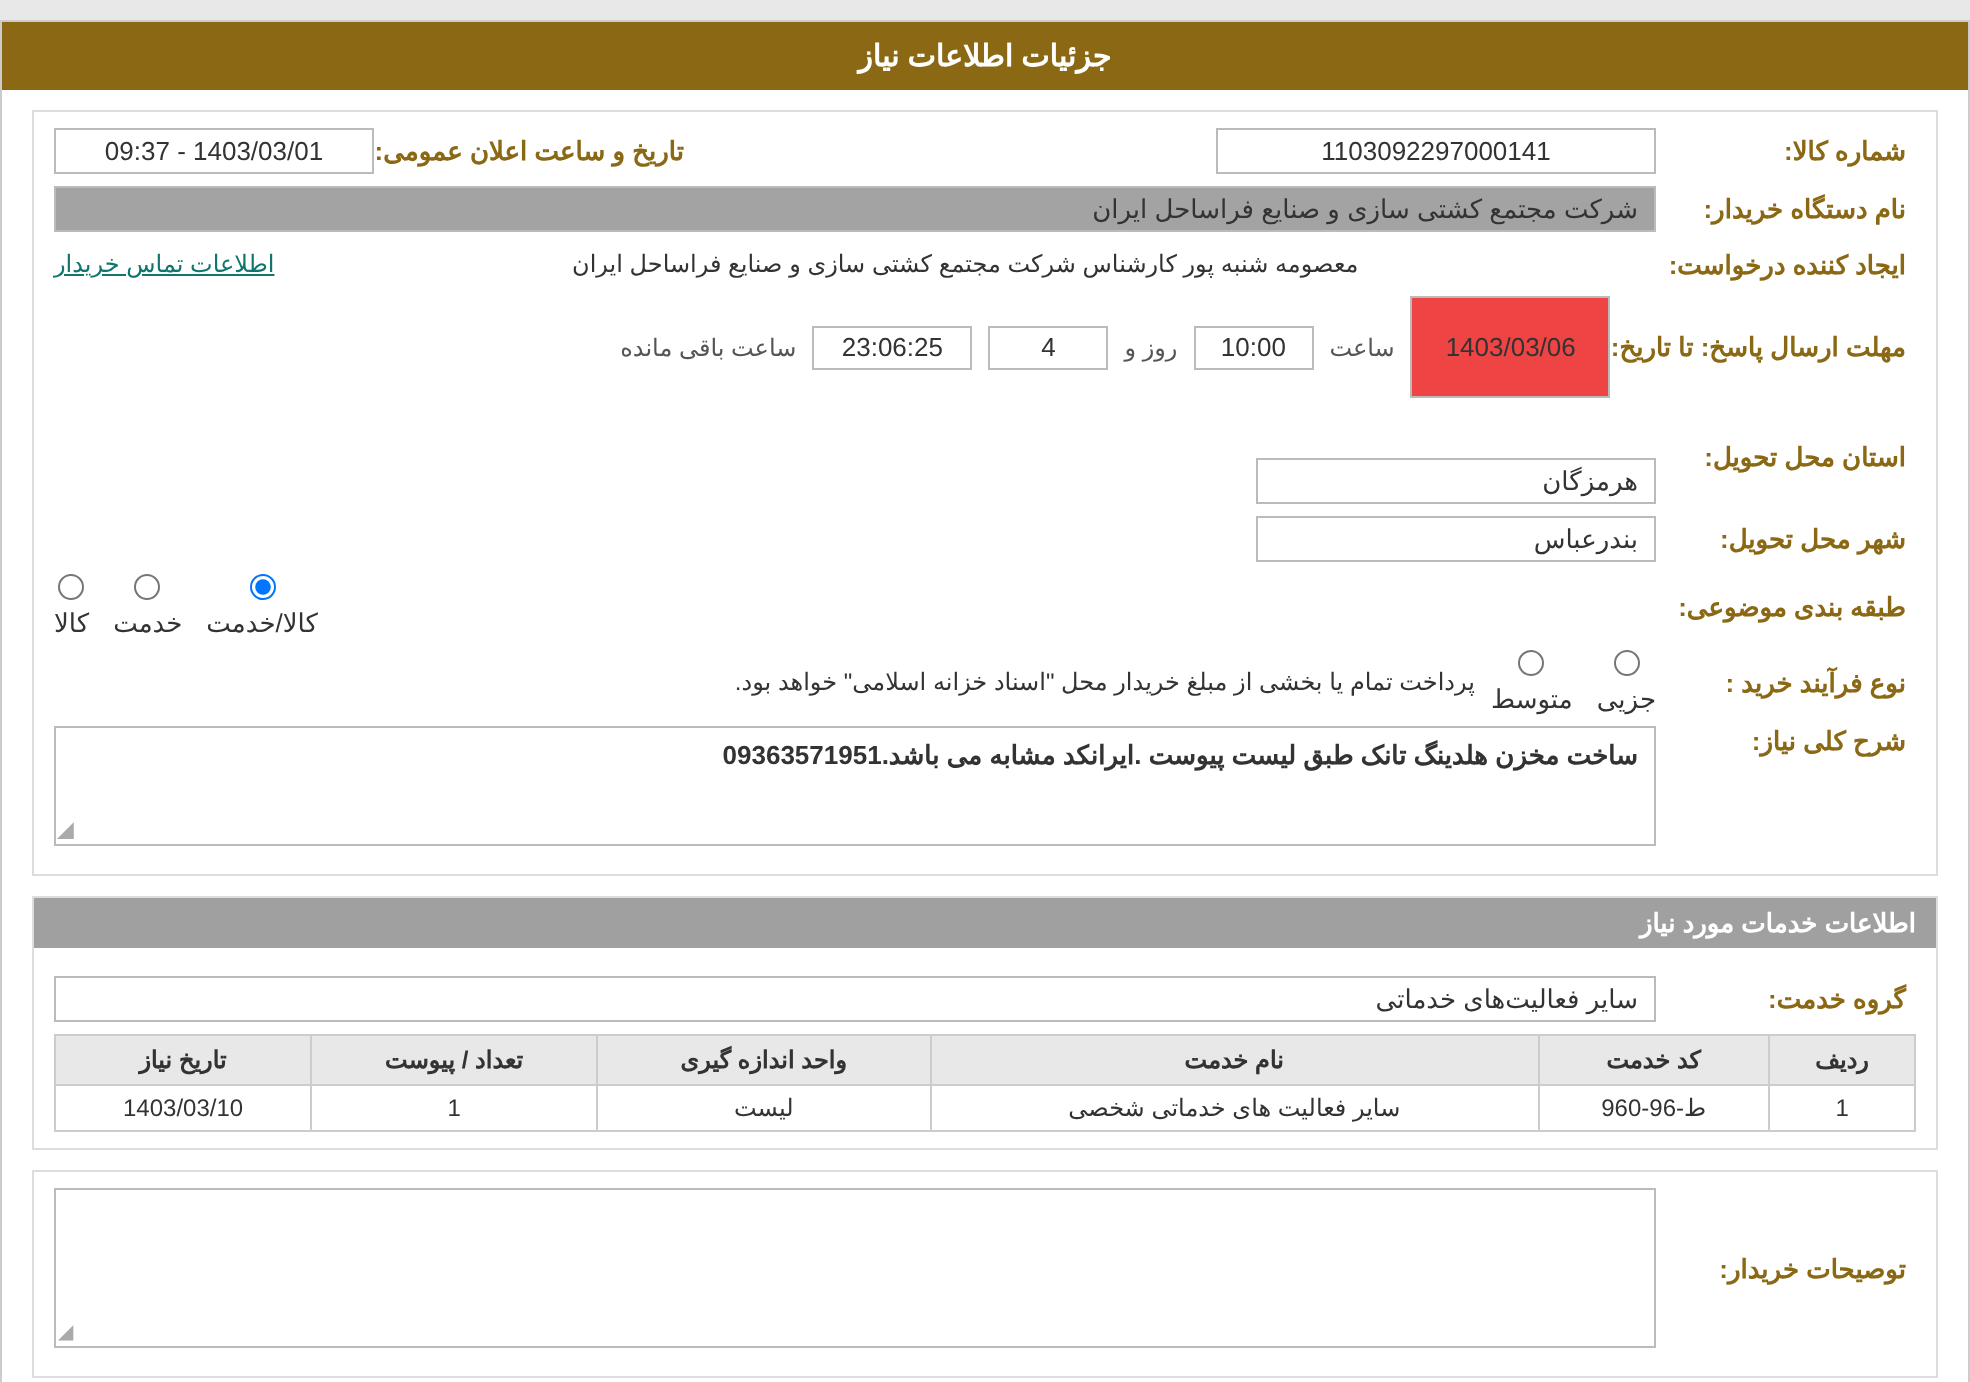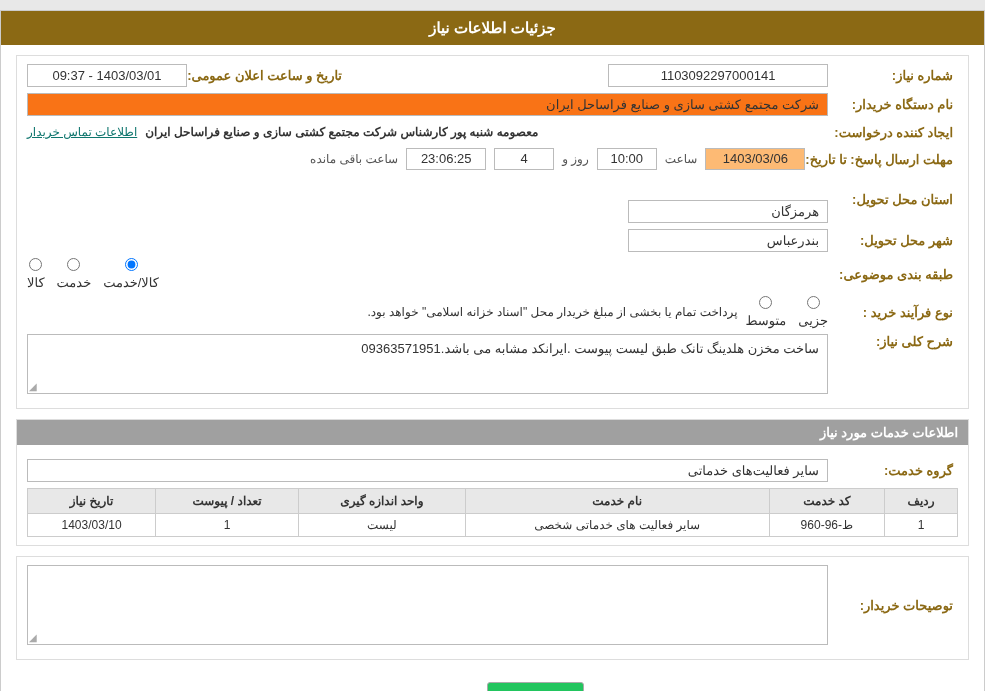--- a/index.html
+++ b/index.html
@@ -52,22 +52,21 @@
     .value-box {
       border: 1px solid #bbb;
       background: #fff;
       padding: 3px 8px;
       min-height: 22px;
       flex: 1;
       text-align: right;
     }
     .value-text {
       padding: 3px 8px;
-      text-align: left;
-      font-weight: bold;
+      text-align: center;
     }
     .inline-label {
       color: #555;
       font-size: 12px;
     }
     .small-box {
       border: 1px solid #bbb;
       background: #fff;
       padding: 2px 6px;
       min-height: 22px;
@@ -174,22 +173,22 @@
       margin-top: 22px;
     }
     .date-group {
       display: flex;
       align-items: center;
       gap: 8px;
       flex: 1;
     }
     .date-box {
       border: 1px solid #bbb;
-      background: #fdba74;
-      padding: 2px 6px;
+      background: #ef4444;
+      padding: 17px 6px;
       min-height: 22px;
       min-width: 100px;
       text-align: center;
     }
     .remaining-label {
       color: #555;
       font-size: 12px;
       white-space: nowrap;
     }
     .section-title-bar {
@@ -207,30 +206,30 @@
 <div class="page-wrapper">
 
   <div class="header-bar">جزئیات اطلاعات نیاز</div>
 
   <div class="content-area">
 
     <div class="form-section">
       <div class="section-body">
 
         <div class="form-row">
-          <span class="label">شماره نیاز:</span>
+          <span class="label">شماره کالا:</span>
           <div class="value-box" style="max-width:220px;text-align:center;">1103092297000141</div>
           <span style="flex:1;"></span>
           <span class="label" style="min-width:160px;">تاریخ و ساعت اعلان عمومی:</span>
           <div class="value-box" style="max-width:160px;text-align:center;">1403/03/01 - 09:37</div>
         </div>
 
         <div class="form-row">
           <span class="label">نام دستگاه خریدار:</span>
-          <div class="value-box" style="flex:1;background:#f97316;">شرکت مجتمع کشتی سازی و صنایع فراساحل ایران</div>
+          <div class="value-box" style="flex:1;background:#a3a3a3;">شرکت مجتمع کشتی سازی و صنایع فراساحل ایران</div>
         </div>
 
         <div class="form-row">
           <span class="label">ایجاد کننده درخواست:</span>
           <span class="value-text" style="flex:1;font-size:12px;">معصومه شنبه پور کارشناس شرکت مجتمع کشتی سازی و صنایع فراساحل ایران</span>
           <span class="link-text">اطلاعات تماس خریدار</span>
         </div>
 
         <div class="form-row">
           <span class="label">مهلت ارسال پاسخ: تا تاریخ:</span>
@@ -285,21 +284,21 @@
                 <input type="radio" name="noefarayand" style=""> 
                   <span>متوسط</span>
               </div>
             </div>
             <span style="font-size:12px;color:#333;flex:1;">پرداخت تمام یا بخشی از مبلغ خریدار محل "اسناد خزانه اسلامی" خواهد بود.</span>
           </div>
         </div>
 
         <div class="form-row" style="align-items:flex-start;">
           <span class="label">شرح کلی نیاز:</span>
-          <div style="flex:1;position:relative;">
+          <div style="flex:1;position:relative;font-weight:bold;">
             <div class="description-box">ساخت مخزن هلدینگ تانک طبق لیست پیوست .ایرانکد مشابه می باشد.09363571951</div>
             <div class="resize-icon">◢</div>
           </div>
         </div>
 
       </div>
     </div>
 
     <div class="form-section">
       <div class="section-title-bar">اطلاعات خدمات مورد نیاز</div>

